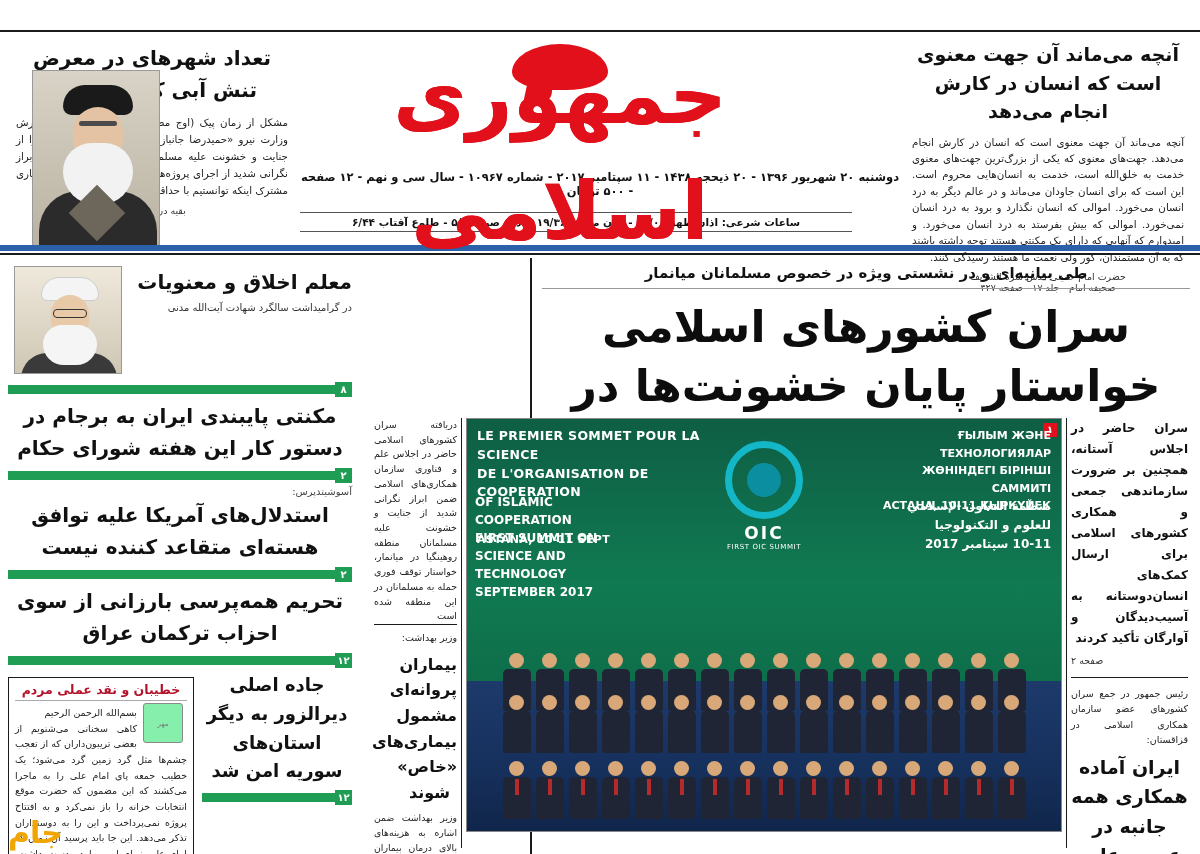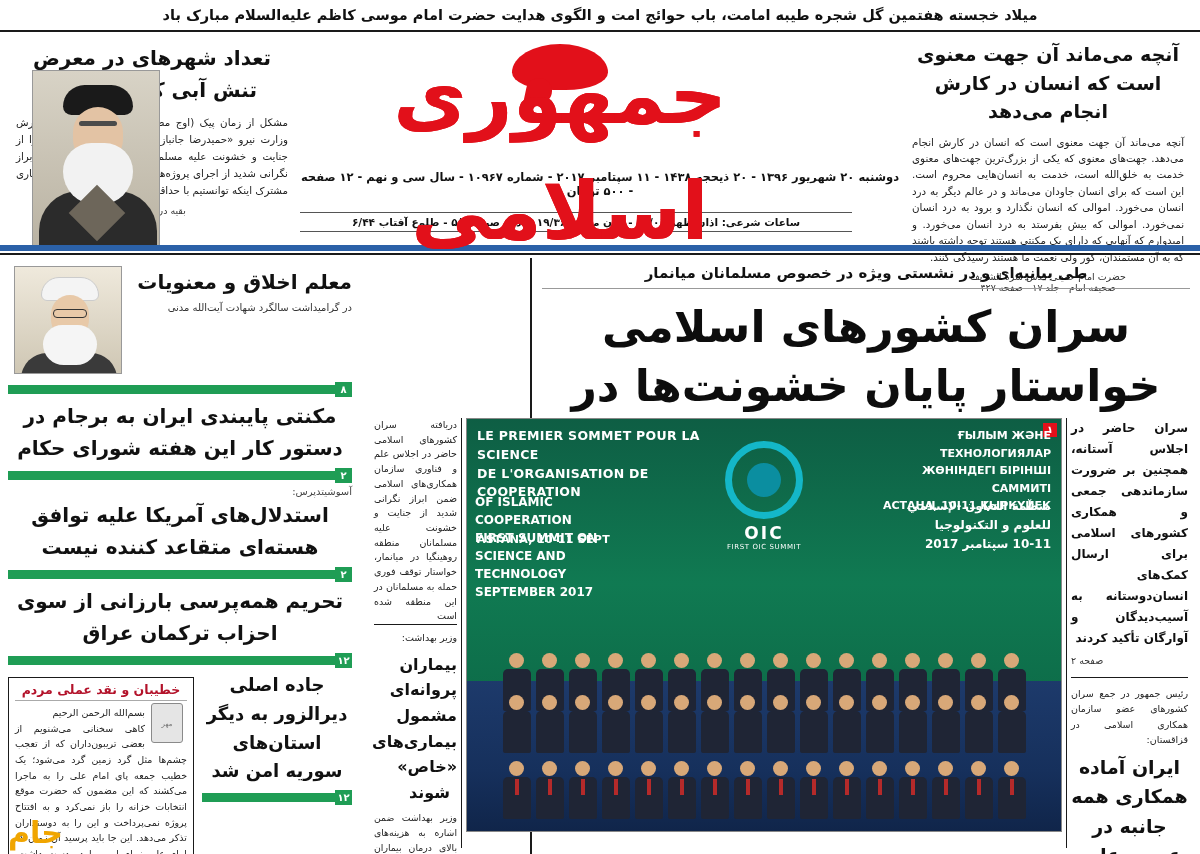--- a/index.html
+++ b/index.html
@@ -219,37 +219,36 @@
   .c-turban{ position:absolute; left:26px; top:10px; width:58px; height:24px; background:#f4f4f4; border:1px solid #ccc; border-radius:30px 30px 10px 10px;}
   .c-face{ position:absolute; left:36px; top:28px; width:38px; height:42px; background:#e8c9a8; border-radius:20px 20px 18px 18px;}
   .c-glass{ position:absolute; left:38px; top:42px; width:34px; height:9px; border:1.5px solid #333; border-radius:4px;}
   .c-beard{ position:absolute; left:28px; top:58px; width:54px; height:40px; background:#f5f5f5; border-radius:26px 26px 28px 28px;}
   .c-robe{ position:absolute; left:6px; top:86px; width:96px; height:26px; background:#3a3a3a; border-radius:26px 26px 0 0;}
 
   .khatib-box { border:1px solid #1a1a1a; padding:4px 6px; margin-top:6px; }
   .khatib-title { font-size:12.5px; font-weight:bold; color:#b3122a; text-align:center; border-bottom:1px solid #aaa; padding-bottom:3px;}
   .khatib-body { font-size:9.5px; line-height:1.65; text-align:justify; margin-top:4px; color:#222;}
   .khatib-stamp {
-    float:right; width:32px; height:40px; margin:2px 4px 2px 6px;
-    border:1px solid #8a8a8a; border-radius:3px; background:#e5e5e5;
+    float:right; width:40px; height:40px; margin:2px 4px 2px 6px;
+    border:1px solid #8a8a8a; border-radius:3px; background:#86efac;
     font-size:7px; color:#777; text-align:center; line-height:40px;
   }
 
   
   .watermark {
     position:absolute; left:8px; bottom:4px; font-size:30px; font-weight:bold; color:#f0a500;
     letter-spacing:1px;
   }
 </style>
 </head>
 <body>
 
 <div class="page">
 
-  <div class="topbar">میلاد خجسته هفتمین گل شجره طیبه امامت، باب حوائج امت و الگوی هدایت حضرت امام موسی کاظم علیه‌السلام مبارک باد</div>
 
   <div class="masthead">
 
     <div class="mast-right">
       <div class="hl">آنچه می‌ماند آن جهت معنوی است که انسان در کارش انجام می‌دهد</div>
       <div class="body">آنچه می‌ماند آن جهت معنوی است که انسان در کارش انجام می‌دهد. جهت‌های معنوی که یکی از بزرگ‌ترین جهت‌های معنوی خدمت به خلق‌الله است، خدمت به انسان‌هایی محروم است. این است که برای انسان جاودان می‌ماند و در عالم دیگر به درد انسان می‌خورد. اموالی که انسان نگذارد و برود به درد انسان نمی‌خورد. اموالی که بیش بفرستد به درد انسان می‌خورد. و امیدوارم که آنهایی که دارای یک مکنتی هستند توجه داشته باشند که به آن مستمندان، کور ولی نعمت ما هستند رسیدگی کنند.</div>
       <div class="pgref" style="white-space:pre-line;text-align:center">حضرت امام خمینی قدس سره الشریف
 صحیفه امام - جلد ۱۷ - صفحه ۴۲۷</div>
     </div>
 

